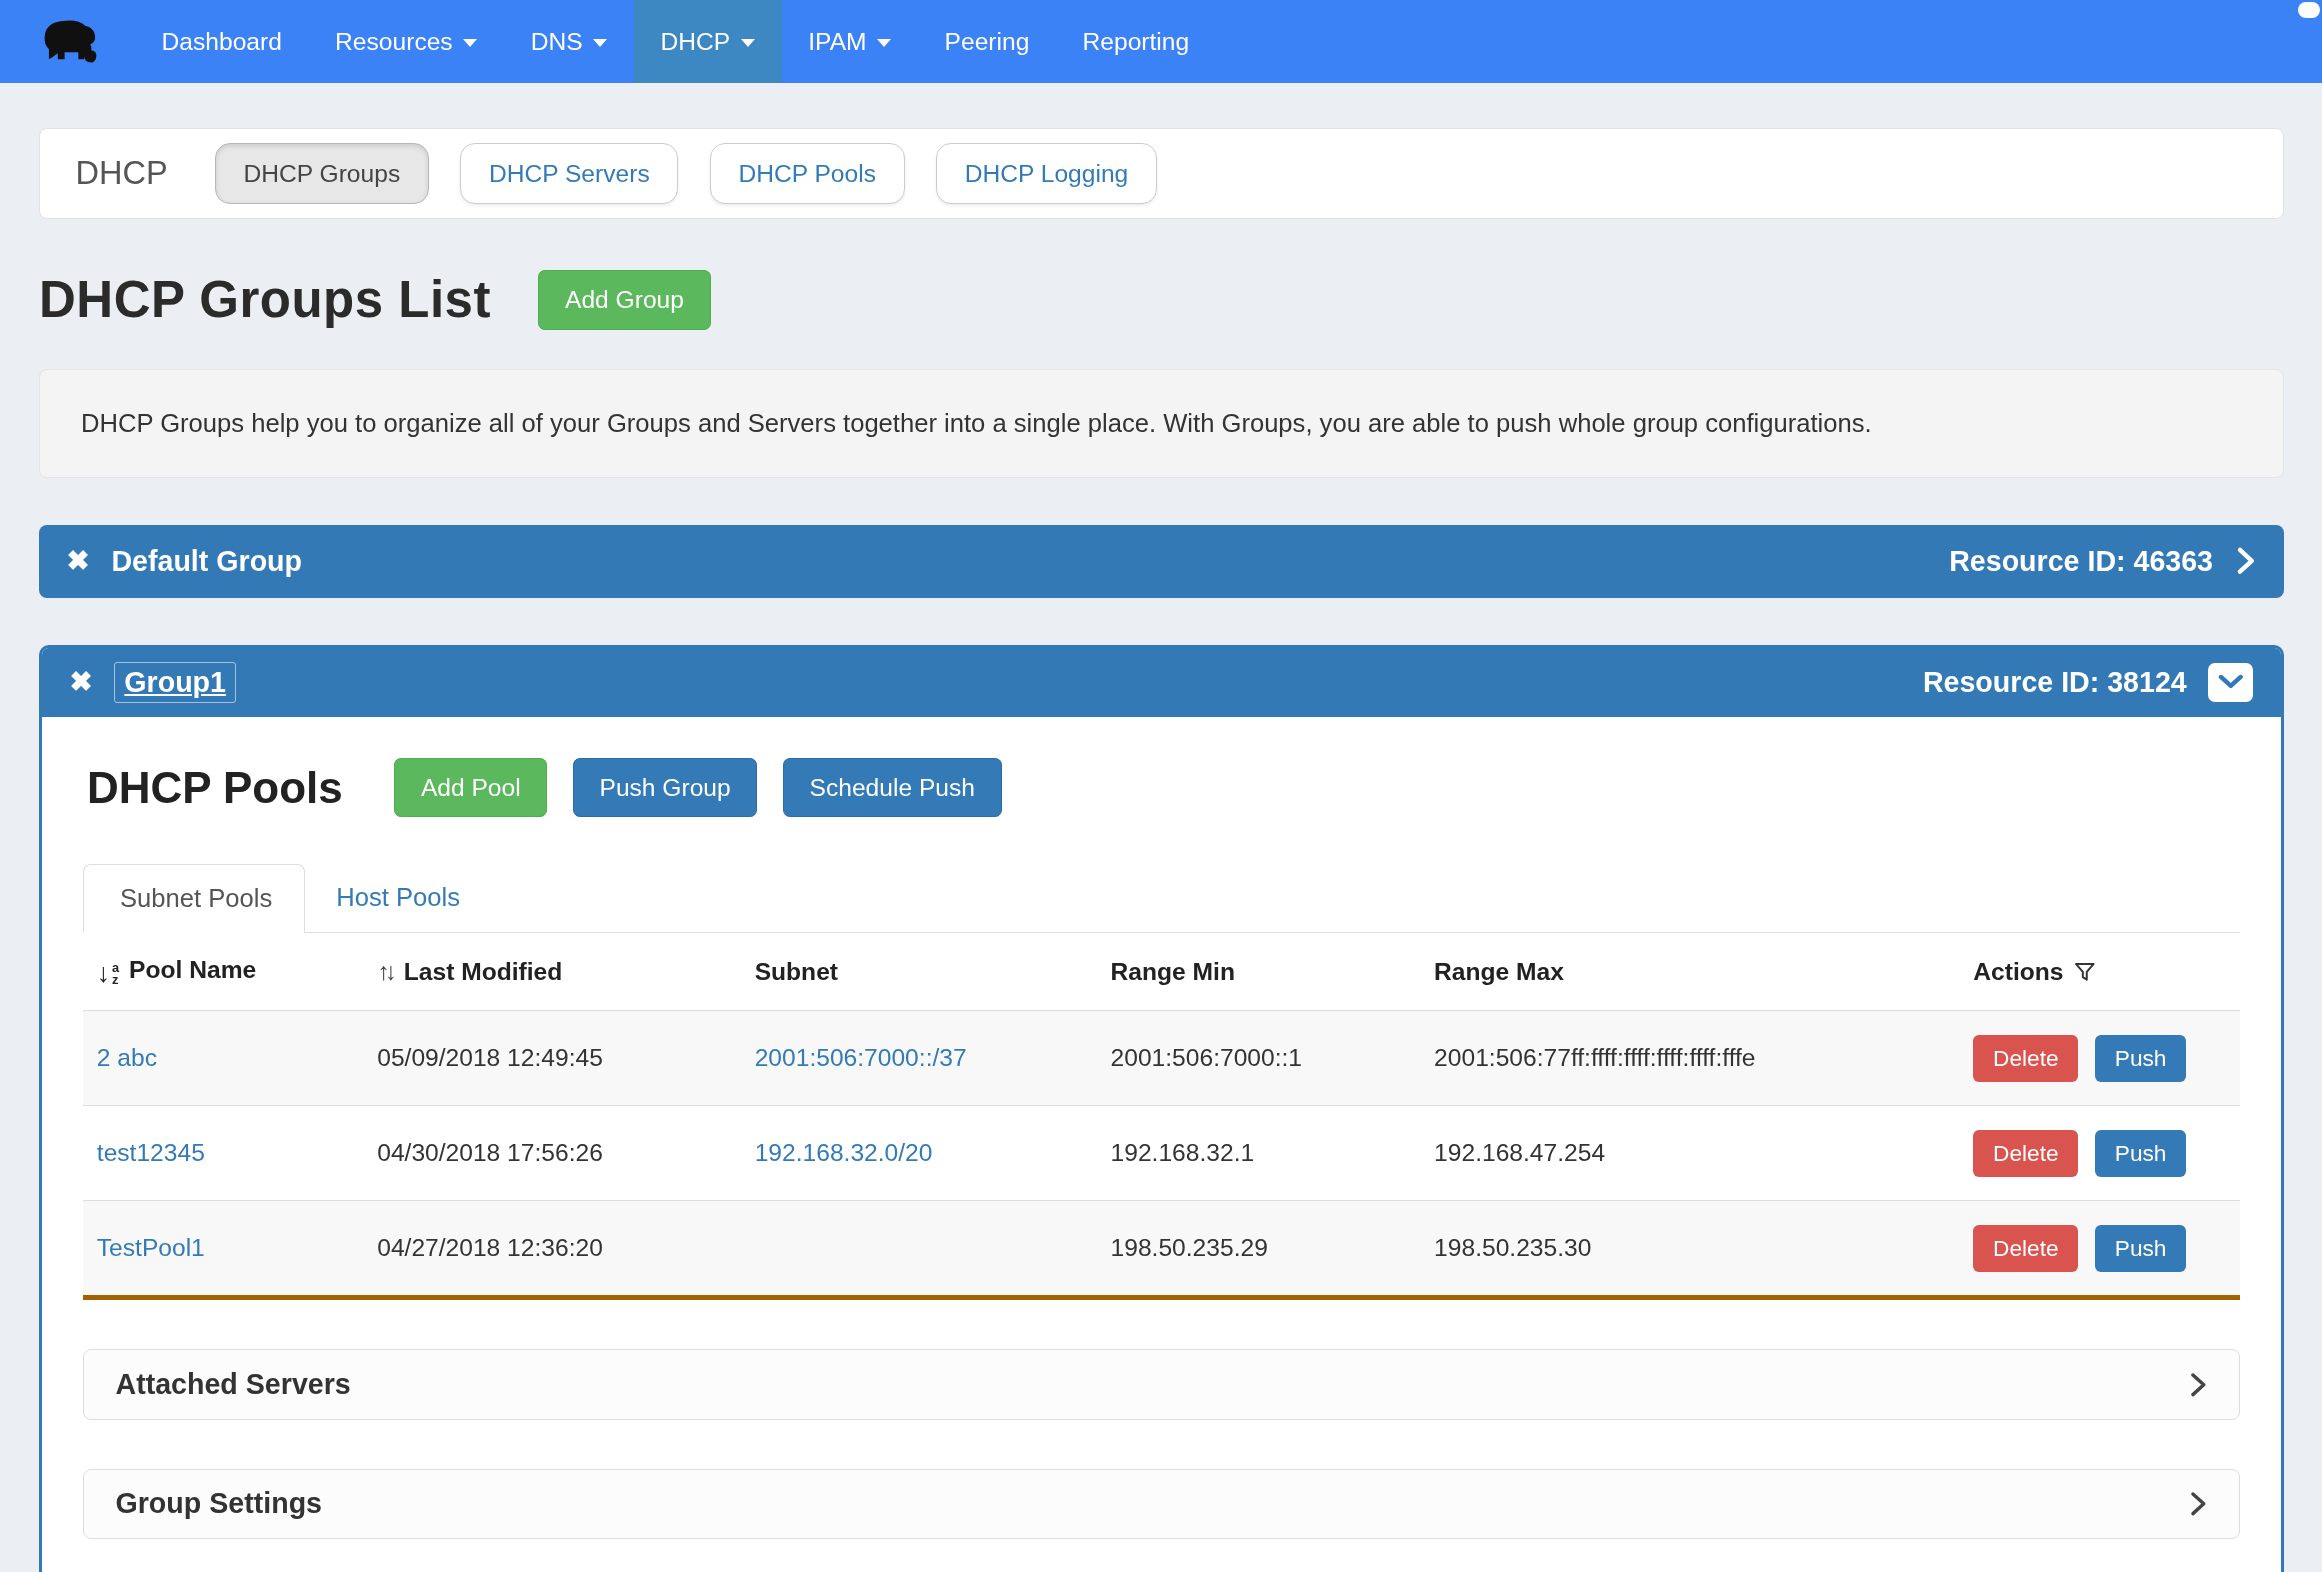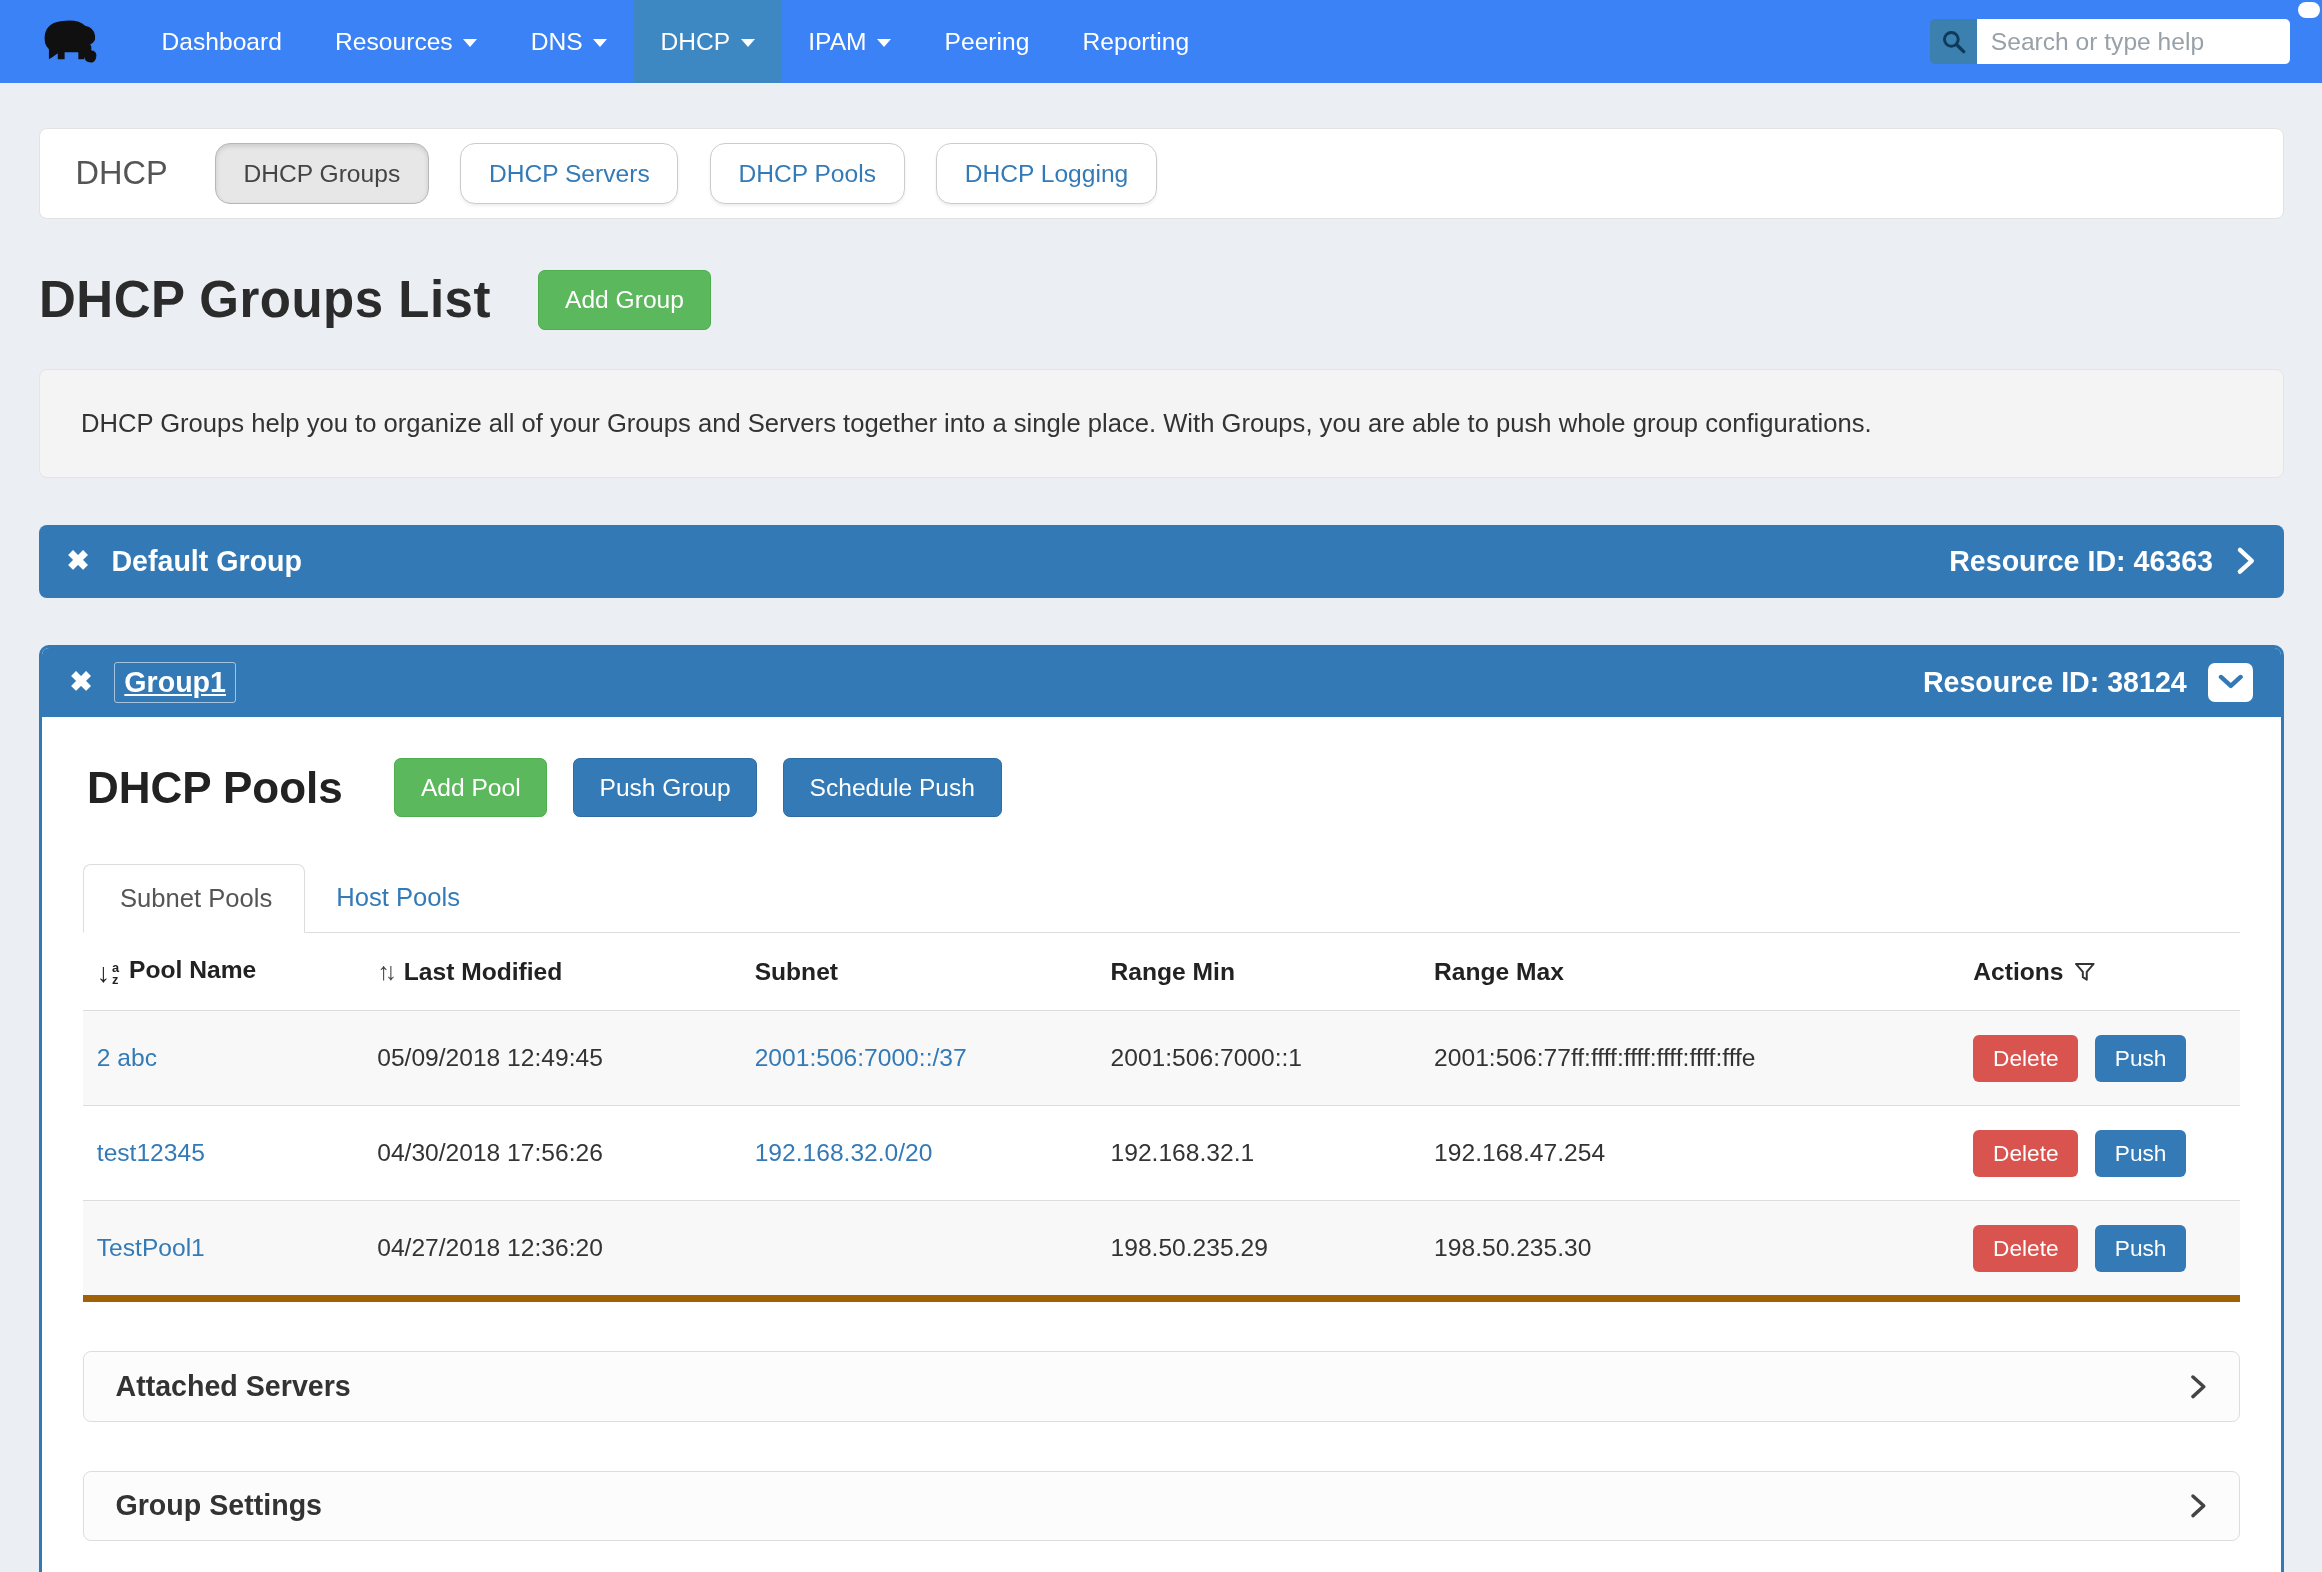--- a/index.html
+++ b/index.html
@@ -173,21 +173,21 @@
   table { width:100%; border-collapse:collapse; }
   th {
     text-align:left;
     padding:23.6px 13.8px;
     font-size:24.6px; color:#222;
     border-bottom:1px solid #ddd;
     white-space:nowrap; cursor:pointer;
   }
   td { padding:23.6px 13.8px; font-size:24.6px; border-top:1px solid #ddd; }
   tbody tr:nth-child(odd) { background:#f8f8f8; }
-  tbody tr:last-child td { border-bottom:7px solid #a16207; }
+  tbody tr:last-child td { border-bottom:5px solid #a16207; }
   a.cell-link { color:#337ab7; text-decoration:none; cursor:pointer; }
 
   .sort-alpha { display:inline-flex; align-items:center; margin-right:9.9px; vertical-align:-3.9px; }
   .sa-arrow { font-size:26.6px; font-weight:bold; line-height:1; }
   .sa-letters { display:flex; flex-direction:column; font-size:12.8px; line-height:11.8px; font-weight:bold; margin-left:2px; }
   .sort-both { color:#444; letter-spacing:-4.9px; margin-right:11.8px; font-size:24.6px; }
   .funnel { vertical-align:-3.9px; margin-left:9.9px; cursor:pointer; }
 
   .btn-sm {
     font-family:"Liberation Sans", sans-serif;
@@ -243,29 +243,20 @@
         <span>IPAM</span>
         <span class="caret"></span>
       </li>
     <li>
         <span>Peering</span>
       </li>
     <li>
         <span>Reporting</span>
       </li>
   </ul>
-  <div class="search">
-    <span class="search-btn">
-      <svg width="25.6" height="25.6" viewBox="0 0 26 26">
-        <circle cx="10.5" cy="10.5" r="7" fill="none" stroke="#0e3a5c" stroke-width="3"></circle>
-        <line x1="16" y1="16" x2="23" y2="23" stroke="#0e3a5c" stroke-width="3.5" stroke-linecap="round"></line>
-      </svg>
-    </span>
-    <input type="text" placeholder="Search or type help" style="">
-  </div>
 </nav>
 <div class="scroll-thumb"></div>
 
 <div class="container">
 
   <div class="subnav">
     <span class="subnav-label">DHCP</span>
     <button class="tab-btn active">DHCP Groups</button>
     <button class="tab-btn">DHCP Servers</button>
     <button class="tab-btn">DHCP Pools</button>

